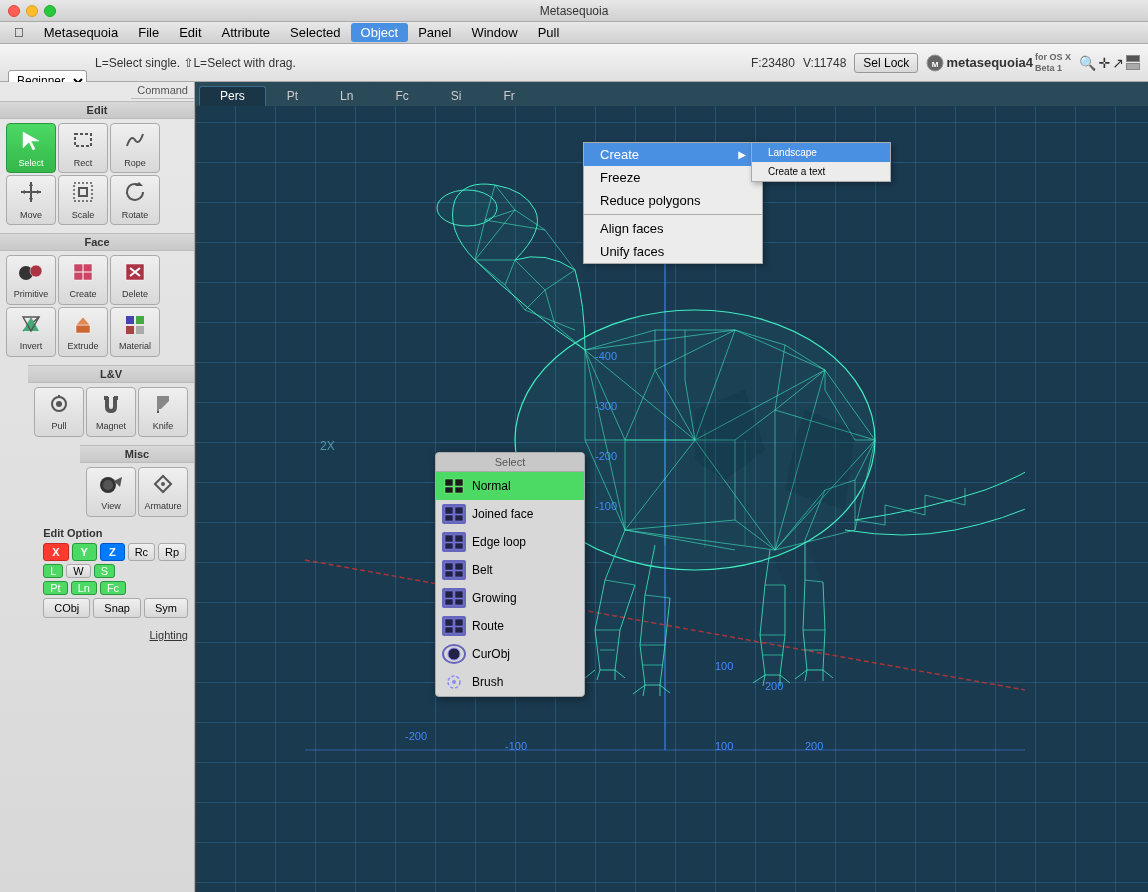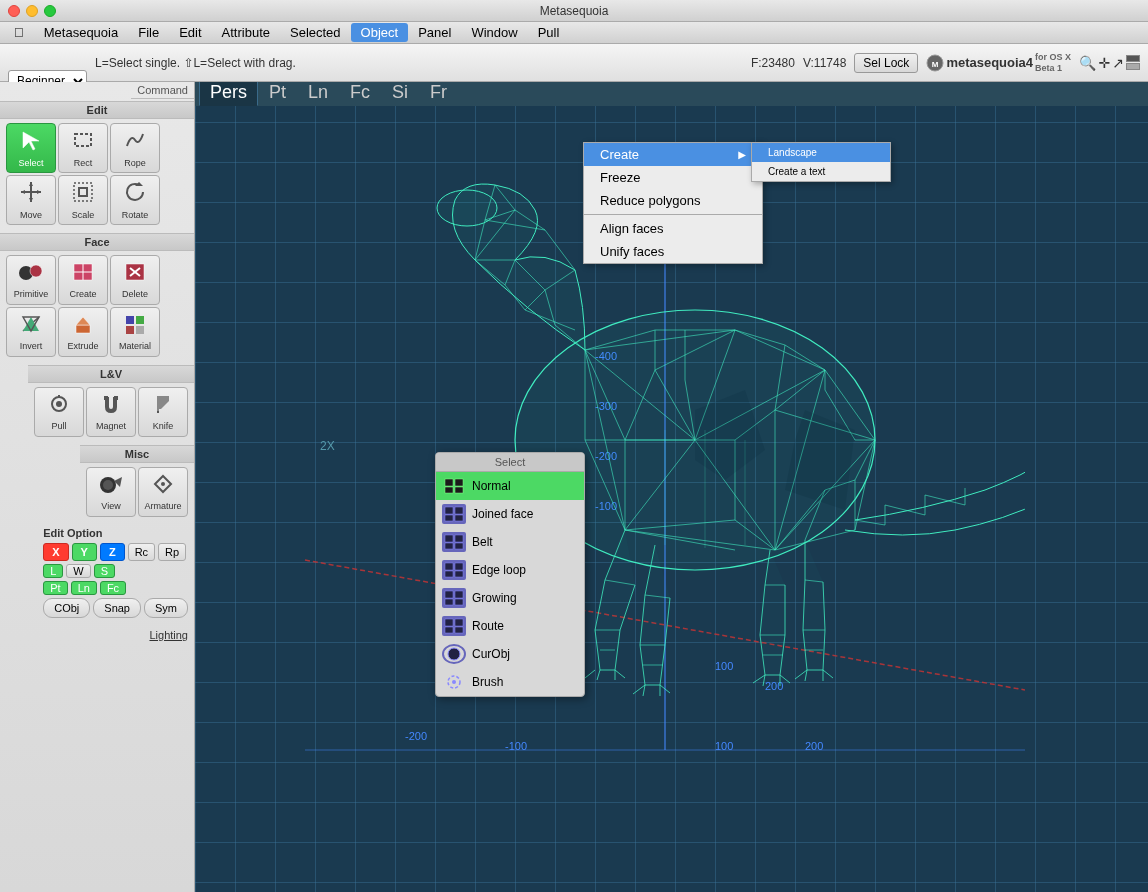--- a/index.html
+++ b/index.html
@@ -203,21 +203,21 @@
     }
     .option-btn.small-active {
       background: #4cd964;
       border-color: #2a9640;
       color: #fff;
     }
     .large-btn {
       padding: 3px 10px;
       background: linear-gradient(to bottom, #f0f0f0, #d8d8d8);
       border: 1px solid #aaa;
-      border-radius: 9px;
+      border-radius: 3px;
       font-size: 11px;
       cursor: pointer;
     }
     .lighting-label {
       font-size: 11px;
       color: #333;
       padding: 4px 6px;
       text-decoration: underline;
       cursor: pointer;
     }
@@ -256,22 +256,22 @@
       left: 0;
       right: 0;
       height: 24px;
       background: #2a4a5a;
       display: flex;
       align-items: flex-end;
       padding: 0 4px;
       z-index: 5;
     }
     .vp-tab {
-      padding: 2px 10px;
-      font-size: 18px;
+      padding: 2px 20px;
+      font-size: 12px;
       color: #ccc;
       cursor: pointer;
       background: #2a4a5a;
       border-radius: 3px 3px 0 0;
       border: 1px solid transparent;
     }
     .vp-tab.active {
       background: #1a3545;
       color: #fff;
       border-color: #3a6a8a;
@@ -894,33 +894,33 @@
 
         <div class="select-item">
           <div class="select-item-icon">
             <svg viewBox="0 0 20 16">
                 <rect x="1" y="1" width="8" height="7" fill="#222244" stroke="#8888ff" stroke-width="0.5"></rect>
                 <rect x="11" y="1" width="8" height="7" fill="#222244" stroke="#8888ff" stroke-width="0.5"></rect>
                 <rect x="1" y="9" width="8" height="6" fill="#222244" stroke="#8888ff" stroke-width="0.5"></rect>
                 <rect x="11" y="9" width="8" height="6" fill="#222244" stroke="#8888ff" stroke-width="0.5"></rect>
               </svg>
           </div>
-          <span>Belt</span>
+          <span>Edge loop</span>
         </div>
 
         <div class="select-item">
           <div class="select-item-icon">
             <svg viewBox="0 0 20 16">
                 <rect x="1" y="1" width="8" height="7" fill="#222244" stroke="#8888ff" stroke-width="0.5"></rect>
                 <rect x="11" y="1" width="8" height="7" fill="#222244" stroke="#8888ff" stroke-width="0.5"></rect>
                 <rect x="1" y="9" width="8" height="6" fill="#222244" stroke="#8888ff" stroke-width="0.5"></rect>
                 <rect x="11" y="9" width="8" height="6" fill="#222244" stroke="#8888ff" stroke-width="0.5"></rect>
               </svg>
           </div>
-          <span>Edge loop</span>
+          <span>Belt</span>
         </div>
 
         <div class="select-item">
           <div class="select-item-icon">
             <svg viewBox="0 0 20 16">
                 <rect x="1" y="1" width="8" height="7" fill="#222244" stroke="#8888ff" stroke-width="0.5"></rect>
                 <rect x="11" y="1" width="8" height="7" fill="#222244" stroke="#8888ff" stroke-width="0.5"></rect>
                 <rect x="1" y="9" width="8" height="6" fill="#222244" stroke="#8888ff" stroke-width="0.5"></rect>
                 <rect x="11" y="9" width="8" height="6" fill="#222244" stroke="#8888ff" stroke-width="0.5"></rect>
               </svg>

